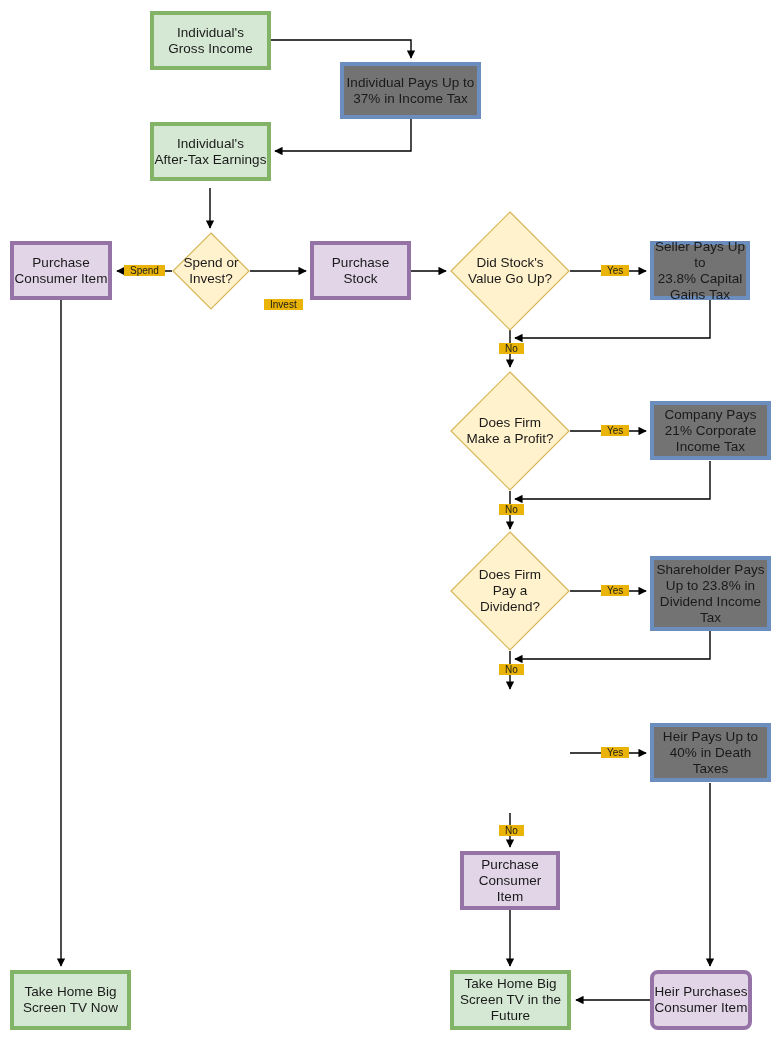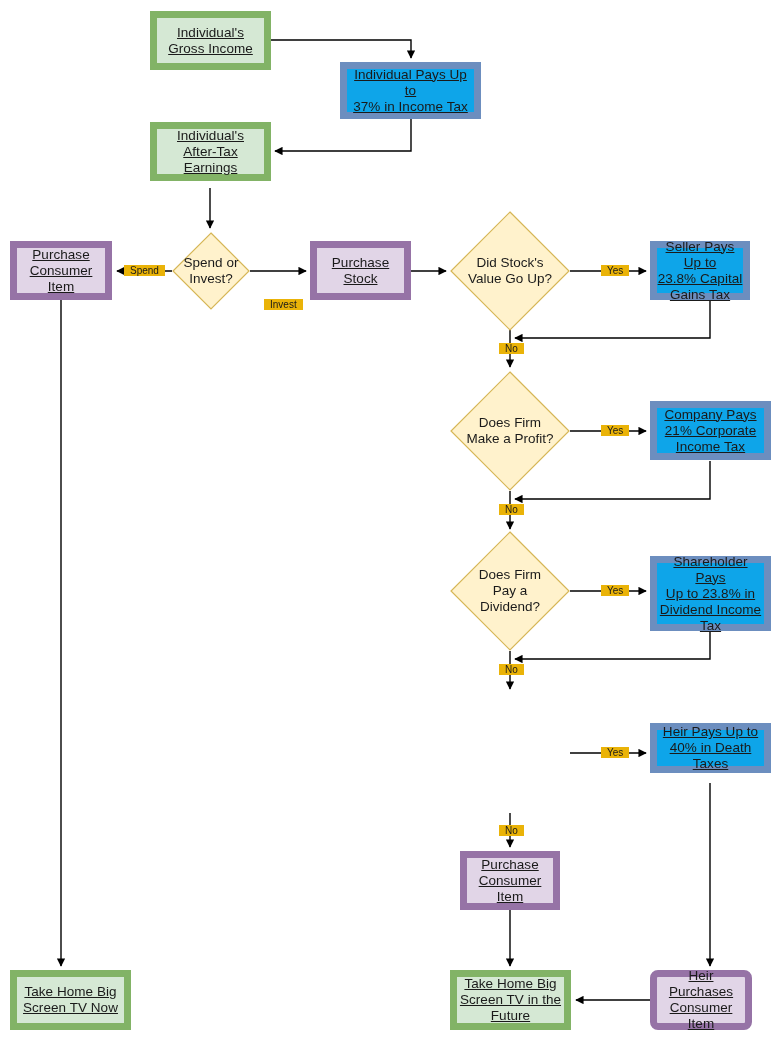--- a/index.html
+++ b/index.html
@@ -33,29 +33,28 @@
     align-items: center;
     justify-content: center;
     text-align: center;
     font-size: 13.5px;
     line-height: 16px;
     color: #1a1a1a;
     letter-spacing: 0.05px;
     white-space: pre-line;
   }
   .node.box {
-    border: 7px solid #a16207;
-    text-decoration: underline;
+    border: 4px solid #a16207;
   }
   .node.green {
     background: #d5e8d4;
     border-color: #82b366;
   }
   .node.blue {
-    background: #0ea5e9;
+    background: #737373;
     border-color: #6c8ebf;
   }
   .node.purple {
     background: #e1d5e7;
     border-color: #9673a6;
   }
   .diamond-wrap {
     position: absolute;
   }
   .diamond-shape {
@@ -168,21 +167,21 @@
 
   <div class="node box blue" style="left:650px; top:401px; width:121px; height:59px;">Company Pays
 21% Corporate
 Income Tax</div>
 
   <div class="node box blue" style="left:650px; top:556px; width:121px; height:75px;">Shareholder Pays
 Up to 23.8% in
 Dividend Income
 Tax</div>
 
-  <div class="node box blue" style="left:650px; top:723px; width:121px; height:50px;">Heir Pays Up to
+  <div class="node box blue" style="left:650px; top:723px; width:121px; height:59px;">Heir Pays Up to
 40% in Death
 Taxes</div>
 
   <div class="node box purple" style="left:460px; top:851px; width:100px; height:59px;">Purchase
 Consumer Item</div>
 
   <div class="node box green" style="left:10px; top:970px; width:121px; height:60px;">Take Home Big
 Screen TV Now</div>
 
   <div class="node box green" style="left:450px; top:970px; width:121px; height:60px;">Take Home Big

